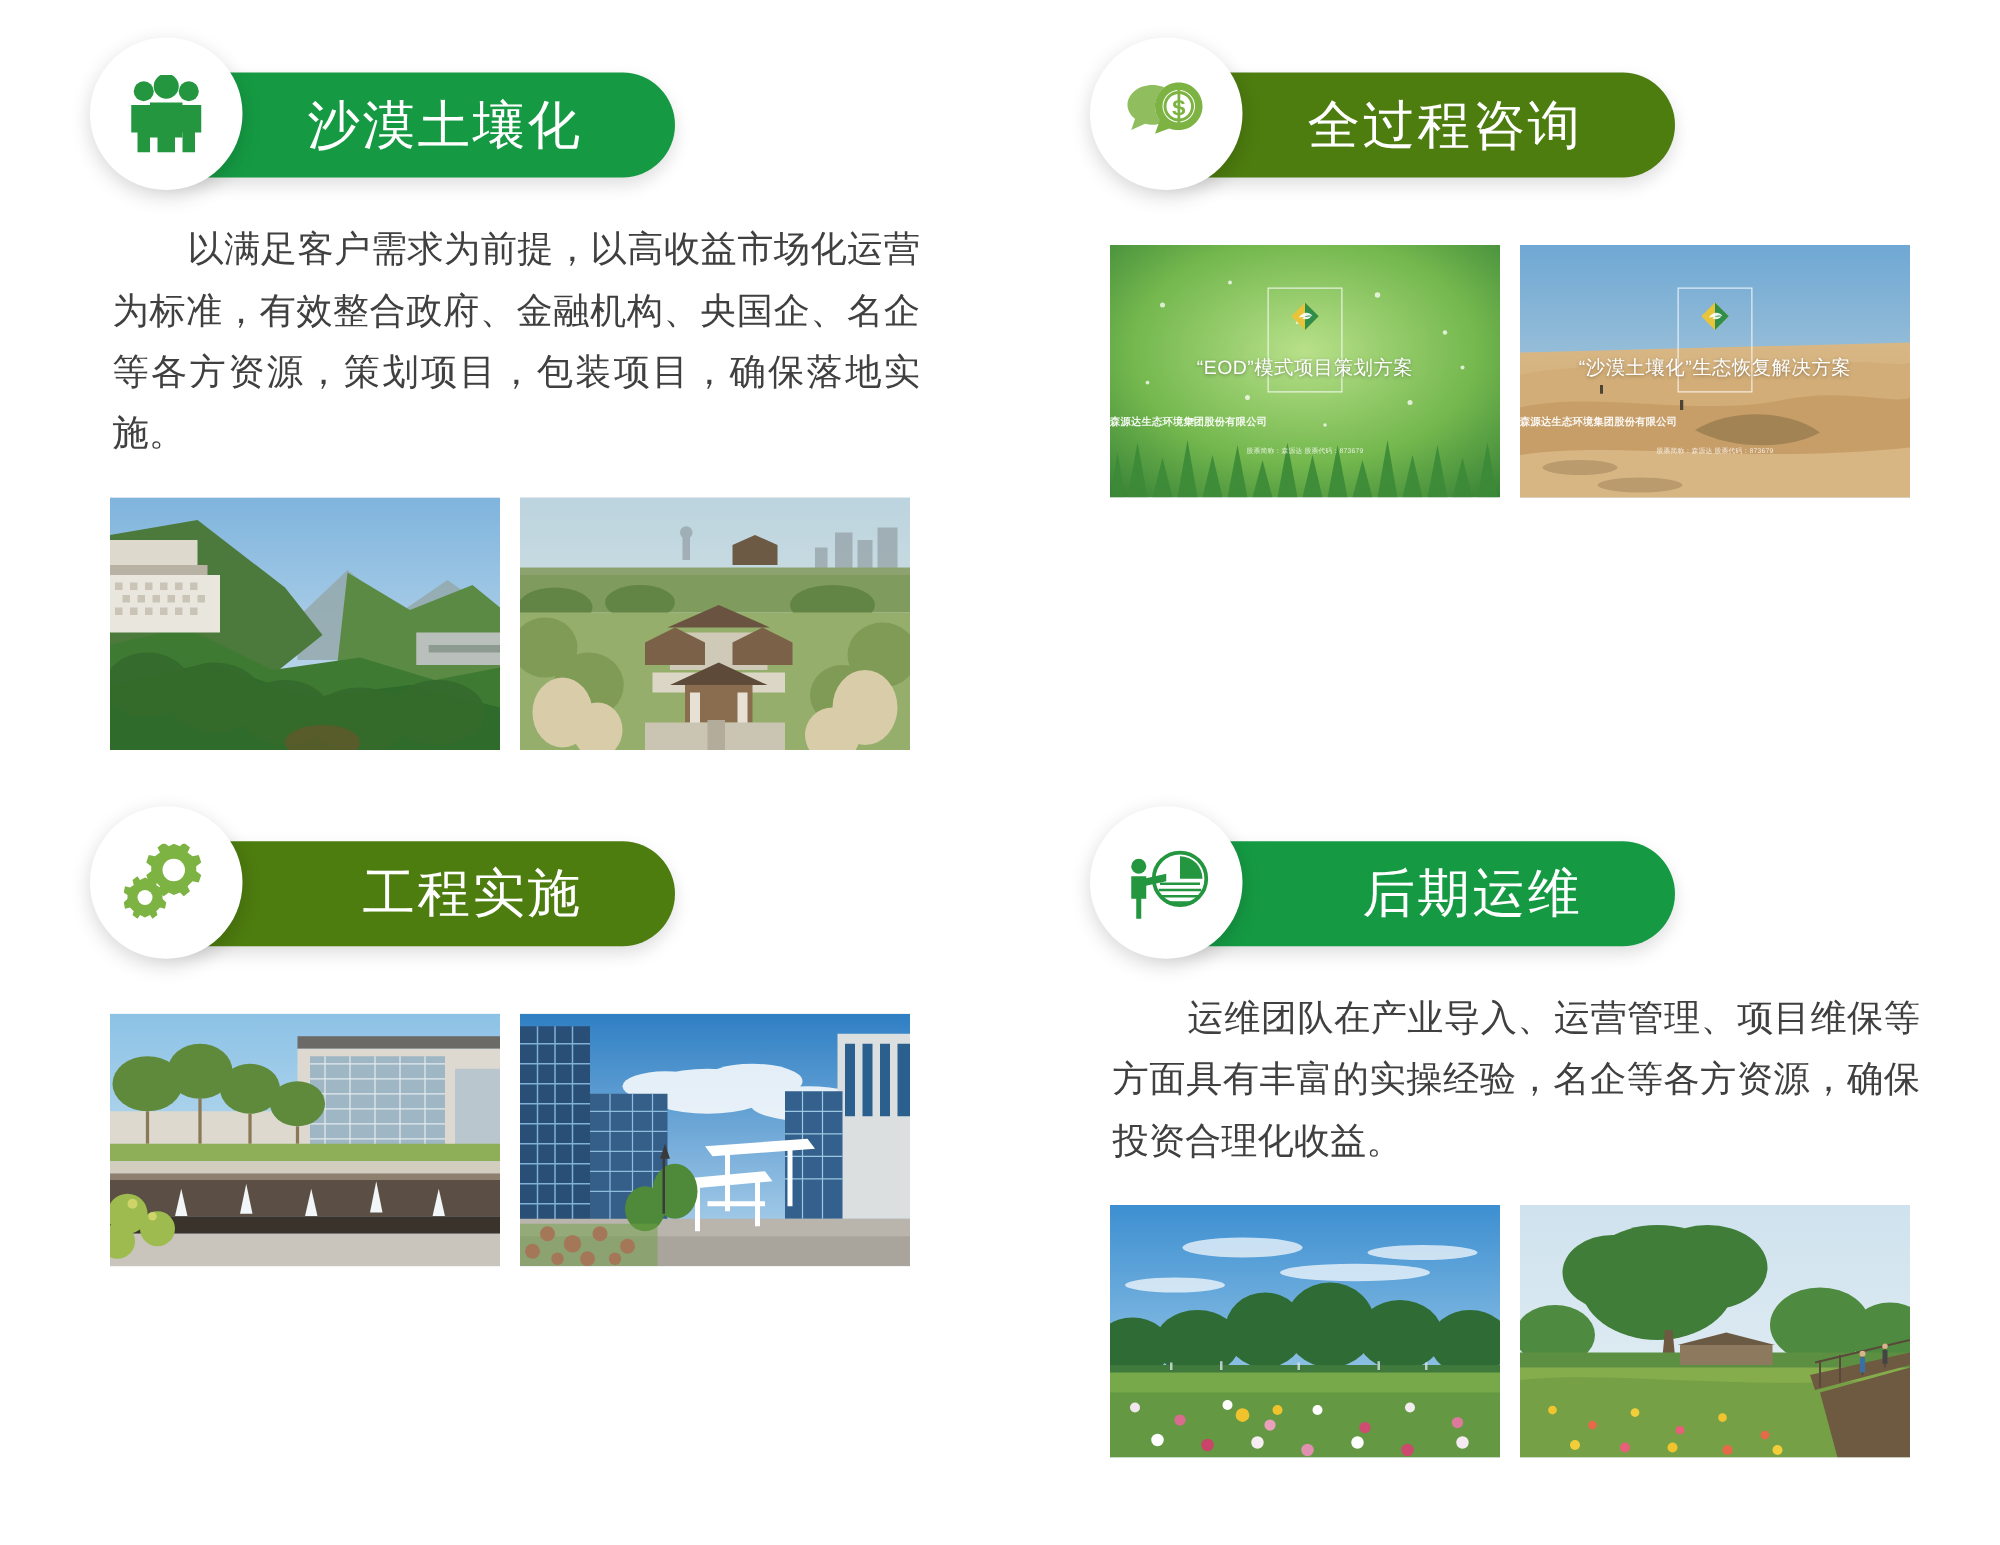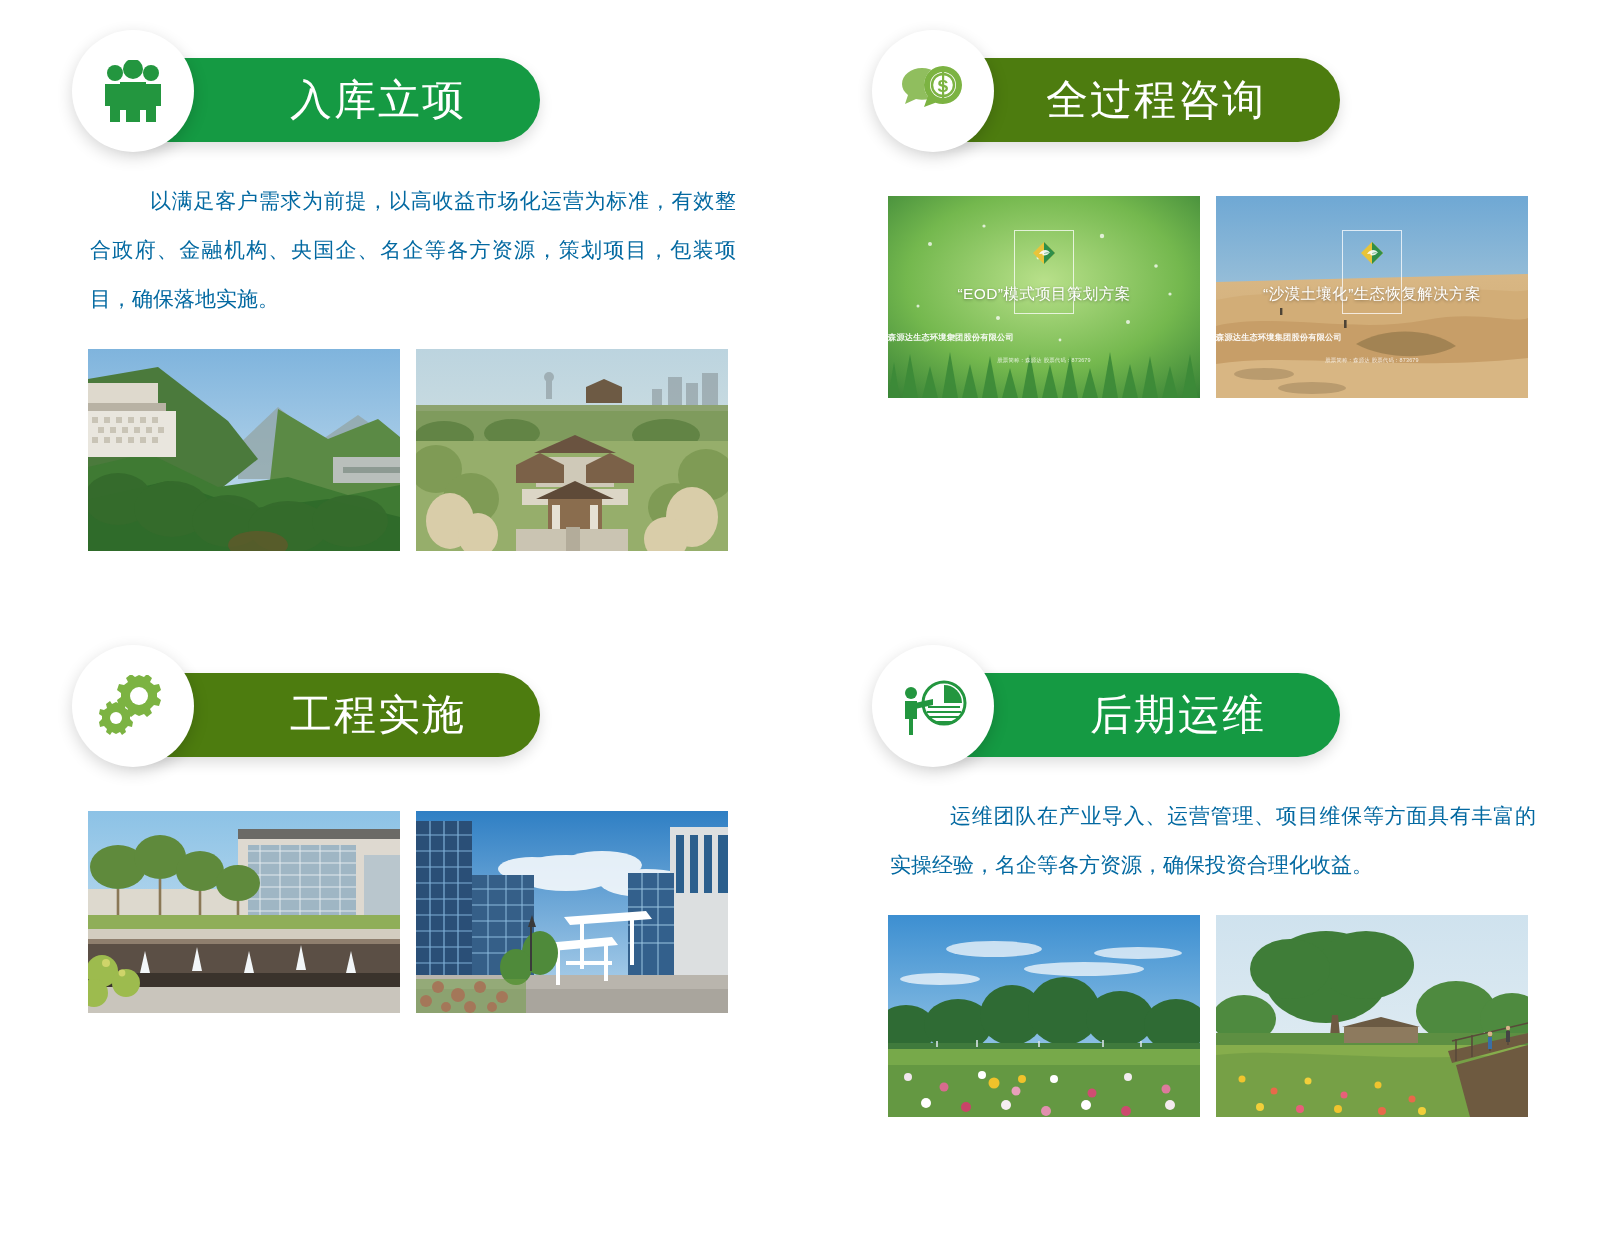--- a/index.html
+++ b/index.html
@@ -73,22 +73,22 @@
     align-items: center;
     justify-content: center;
     z-index: 3;
   }
   .badge svg { display: block; }
 
   
   .card-body {
     margin: 6px 0 0 18px;
     width: 646px;
-    color: #0369a1;
-    font-size: 21px;
+    color: #404040;
+    font-size: 29px;
     line-height: 49px;
     text-indent: 60px;
     text-align: justify;
     font-weight: 400;
   }
 
   
   .photos {
     display: flex;
     gap: 16px;
@@ -159,21 +159,21 @@
   }
 </style>
 </head>
 <body>
 
 <div class="page">
 
   <div class="card card-c1">
     <div class="card-head">
       <div class="pill dark">
-        <span class="pill-label">入库立项</span>
+        <span class="pill-label">沙漠土壤化</span>
       </div>
       <div class="badge">
         <span>
           <svg width="66" height="62" viewBox="0 0 66 62" fill="#23963f">
             <circle cx="15" cy="13" r="8"></circle>
             <path d="M5 24h20v22h-5v16h-10V46H5z"></path>
             <circle cx="51" cy="13" r="8"></circle>
             <path d="M41 24h20v22h-5v16H46V46h-5z"></path>
             <circle cx="33" cy="9" r="10"></circle>
             <path d="M20 22h26v28h-6v12H26V50h-6z"></path>

